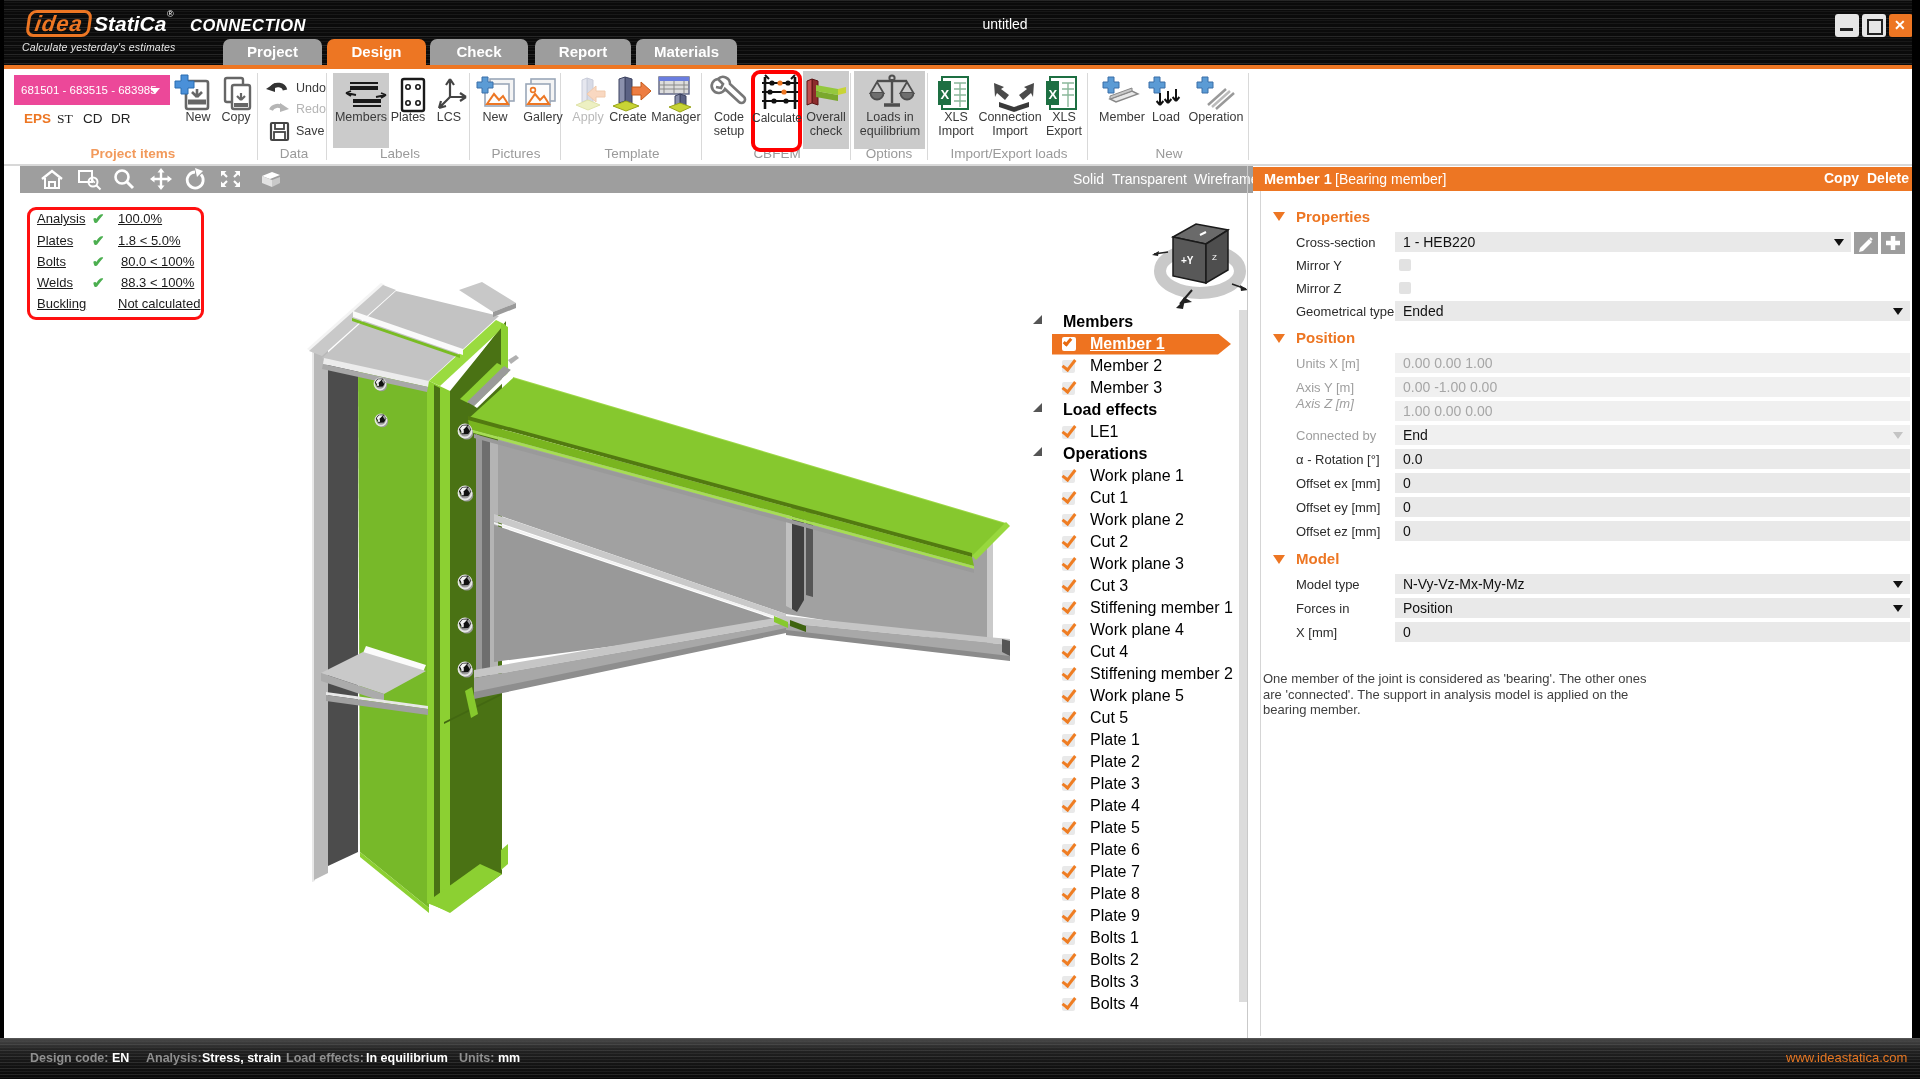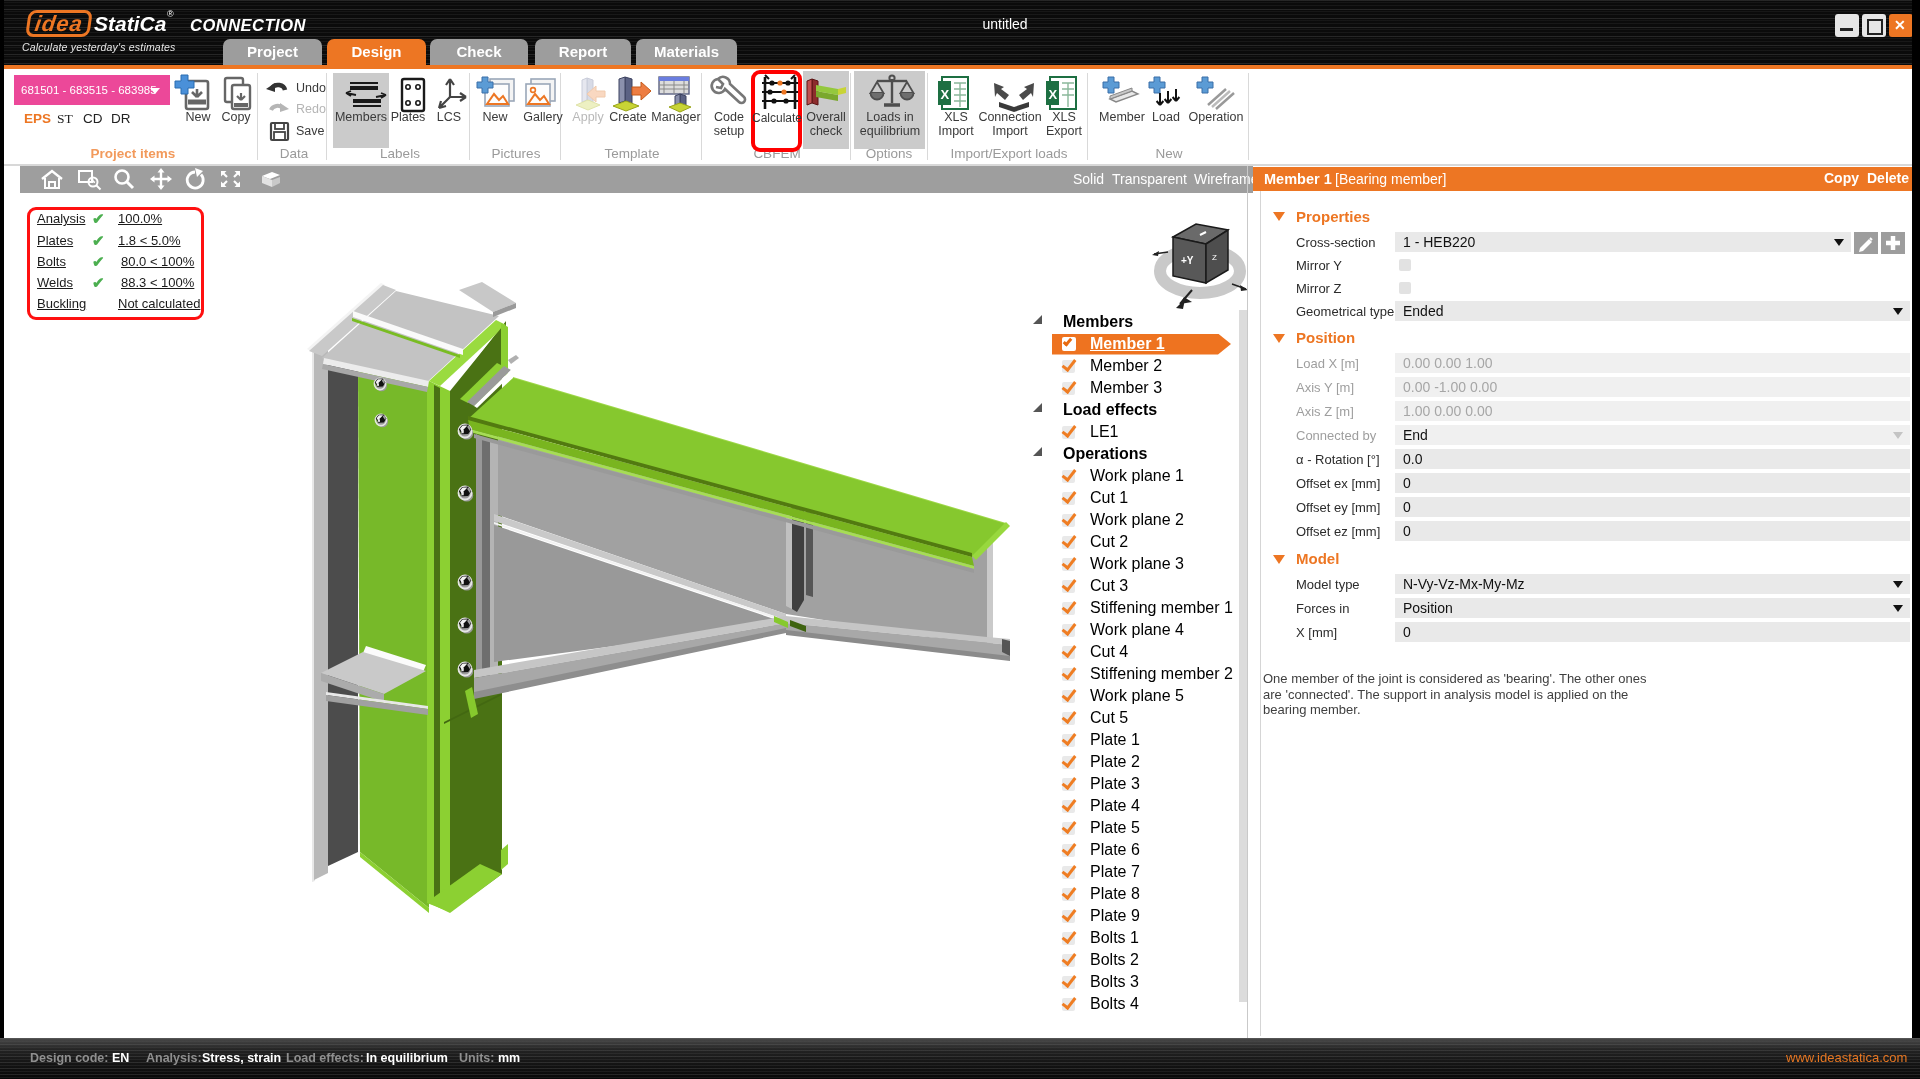--- a/index.html
+++ b/index.html
@@ -611,25 +611,25 @@
   </div>
   <div class="plabel" style="left:43px;top:92px;">Mirror Y</div>
   <div class="pcheck" style="top:93px;"></div>
   <div class="plabel" style="left:43px;top:115px;">Mirror Z</div>
   <div class="pcheck" style="top:116px;"></div>
   <div class="plabel" style="left:43px;top:138px;">Geometrical type</div>
   <div class="pfield" style="top:135px;">Ended<span class="da"></span></div>
 
   <div class="sectri" style="left:20px;top:168px;"></div>
   <div class="sechead" style="left:43px;top:163px;">Position</div>
-  <div class="plabel dis" style="left:43px;top:190px;">Load X [m]</div>
+  <div class="plabel dis" style="left:43px;top:190px;">Units X [m]</div>
   <div class="pfield dis" style="top:187px;">0.00 0.00 1.00</div>
   <div class="plabel dis" style="left:43px;top:214px;">Axis Y [m]</div>
   <div class="pfield dis" style="top:211px;">0.00 -1.00 0.00</div>
-  <div class="plabel dis" style="left:43px;top:238px;">Axis Z [m]</div>
+  <div class="plabel dis" style="left:43px;top:230px;font-style:italic;">Axis Z [m]</div>
   <div class="pfield dis" style="top:235px;">1.00 0.00 0.00</div>
   <div class="plabel dis" style="left:43px;top:262px;">Connected by</div>
   <div class="pfield" style="top:259px;background:#f0f0f0;color:#111;">End<span class="da" style="border-top-color:#c4c4c4;"></span></div>
   <div class="plabel" style="left:43px;top:286px;">α - Rotation [°]</div>
   <div class="pfield" style="top:283px;">0.0</div>
   <div class="plabel" style="left:43px;top:310px;">Offset ex [mm]</div>
   <div class="pfield" style="top:307px;">0</div>
   <div class="plabel" style="left:43px;top:334px;">Offset ey [mm]</div>
   <div class="pfield" style="top:331px;">0</div>
   <div class="plabel" style="left:43px;top:358px;">Offset ez [mm]</div>

